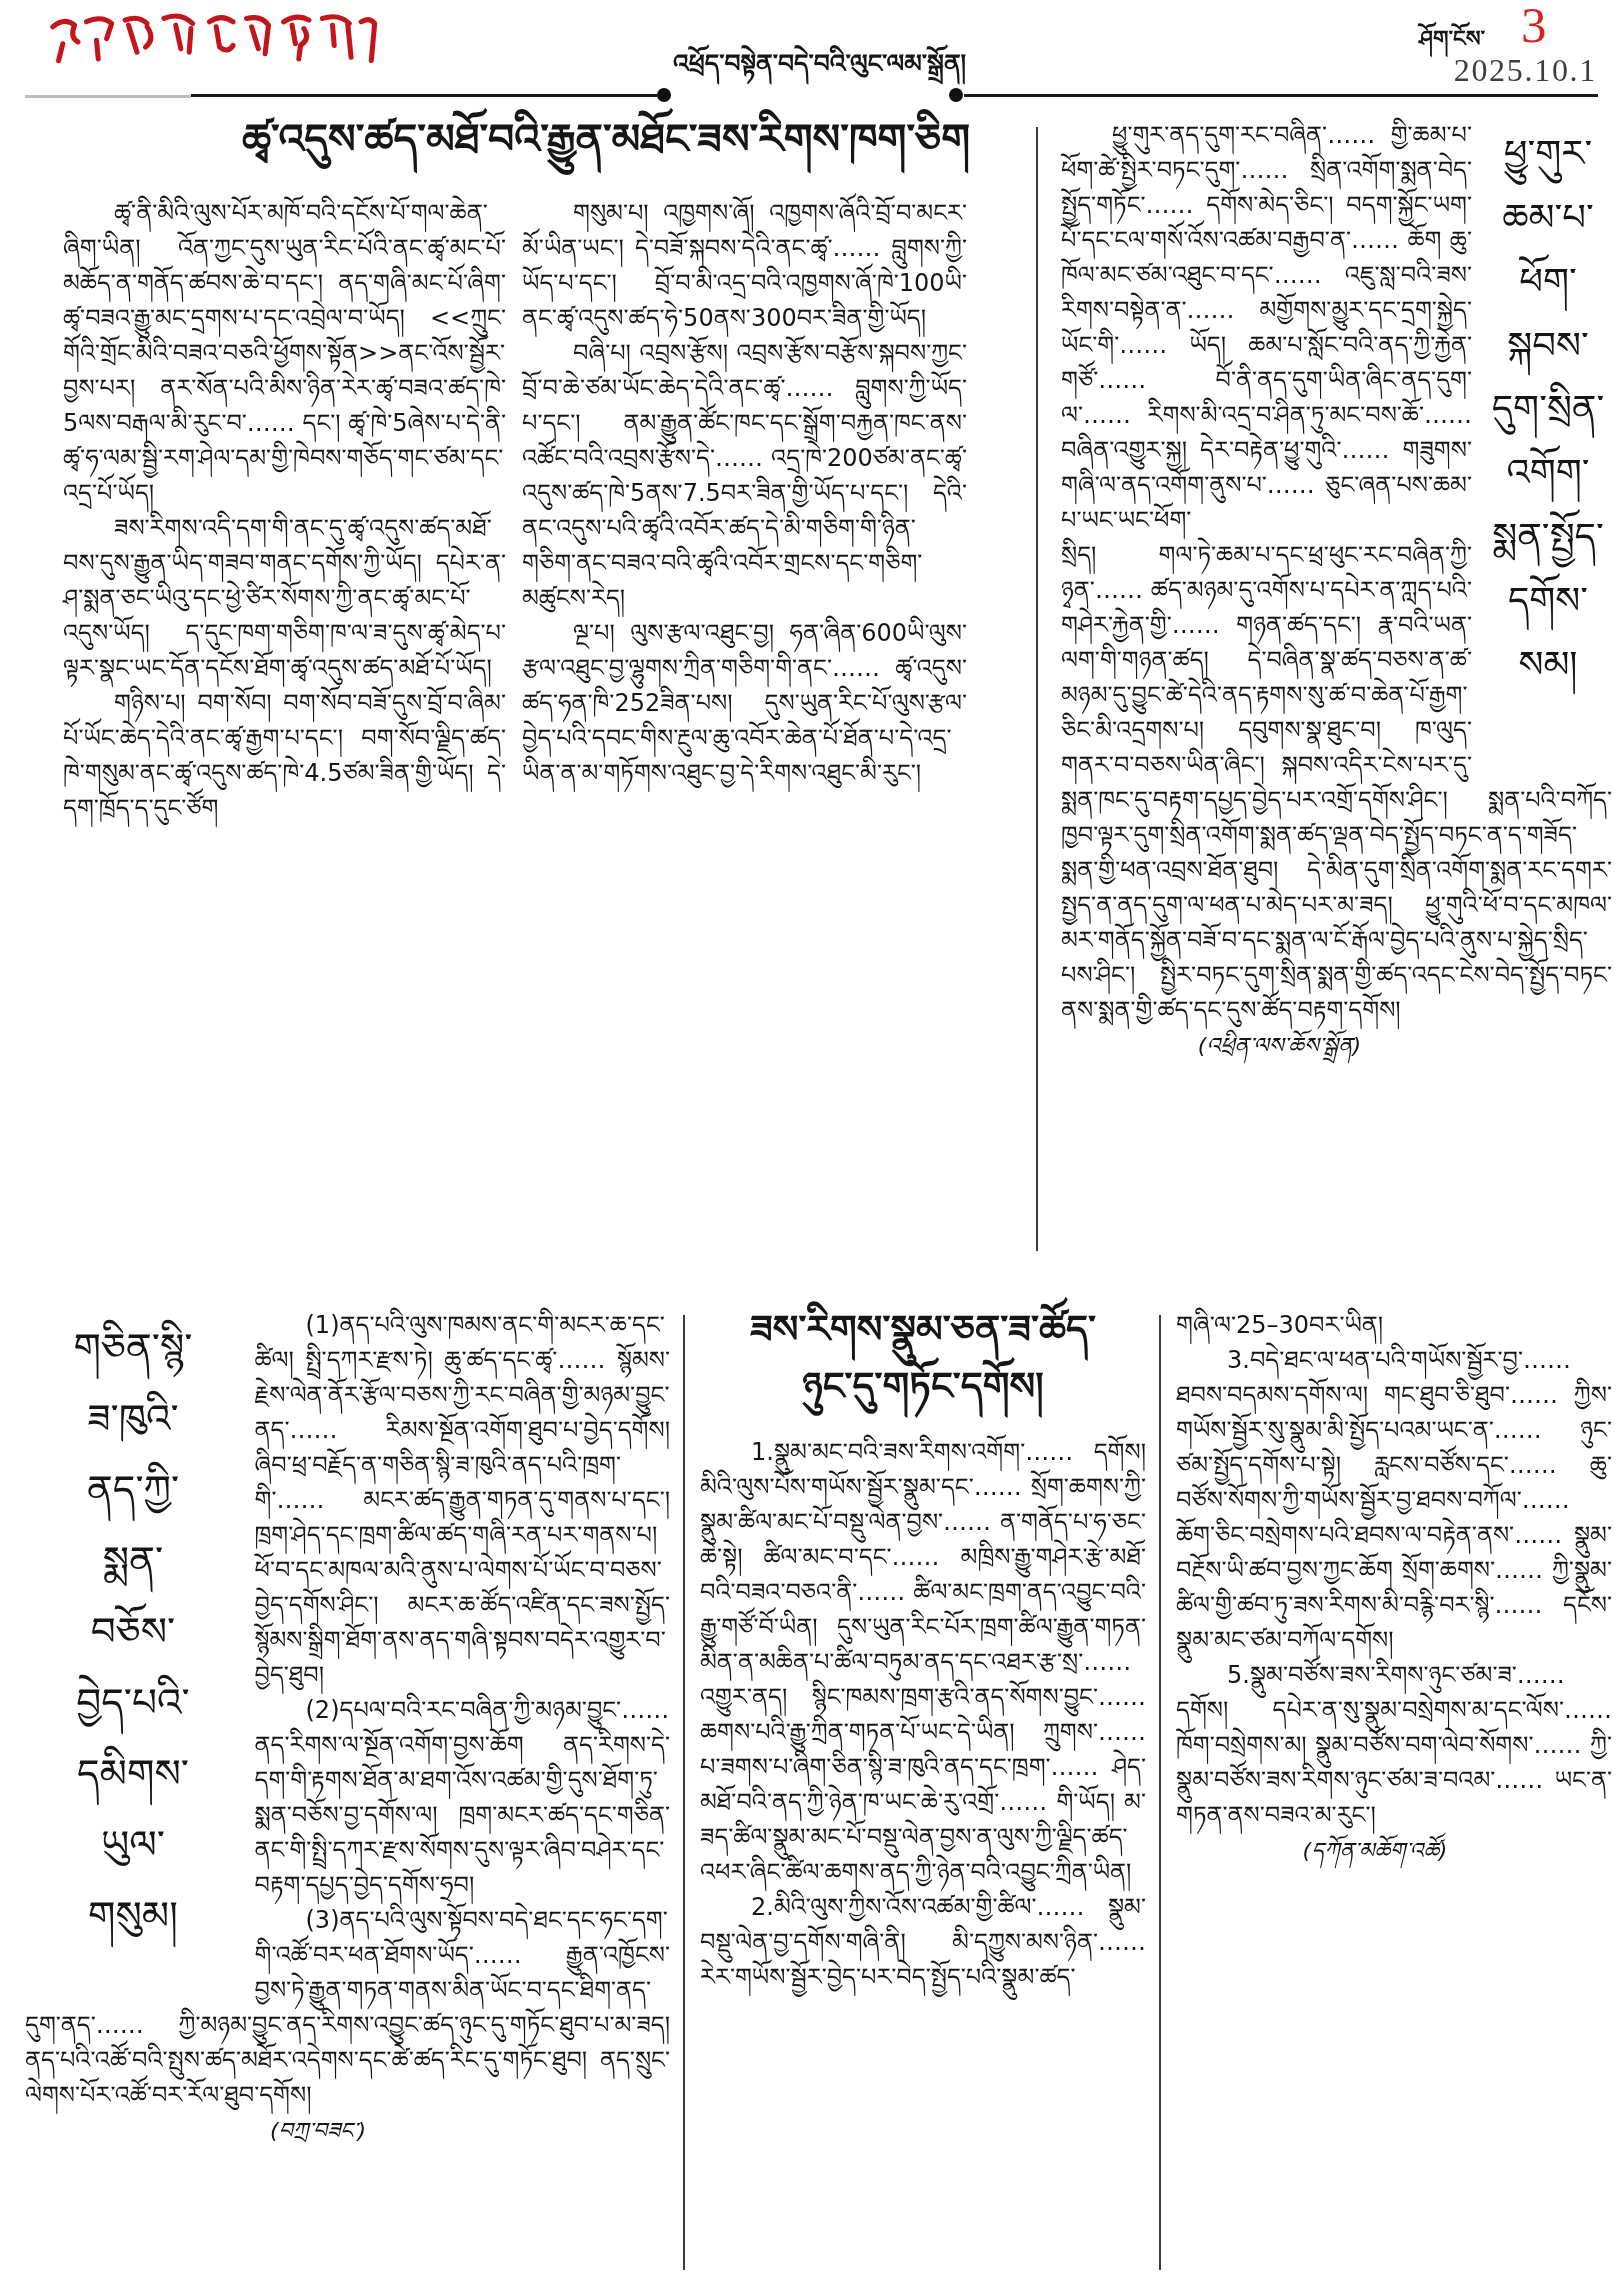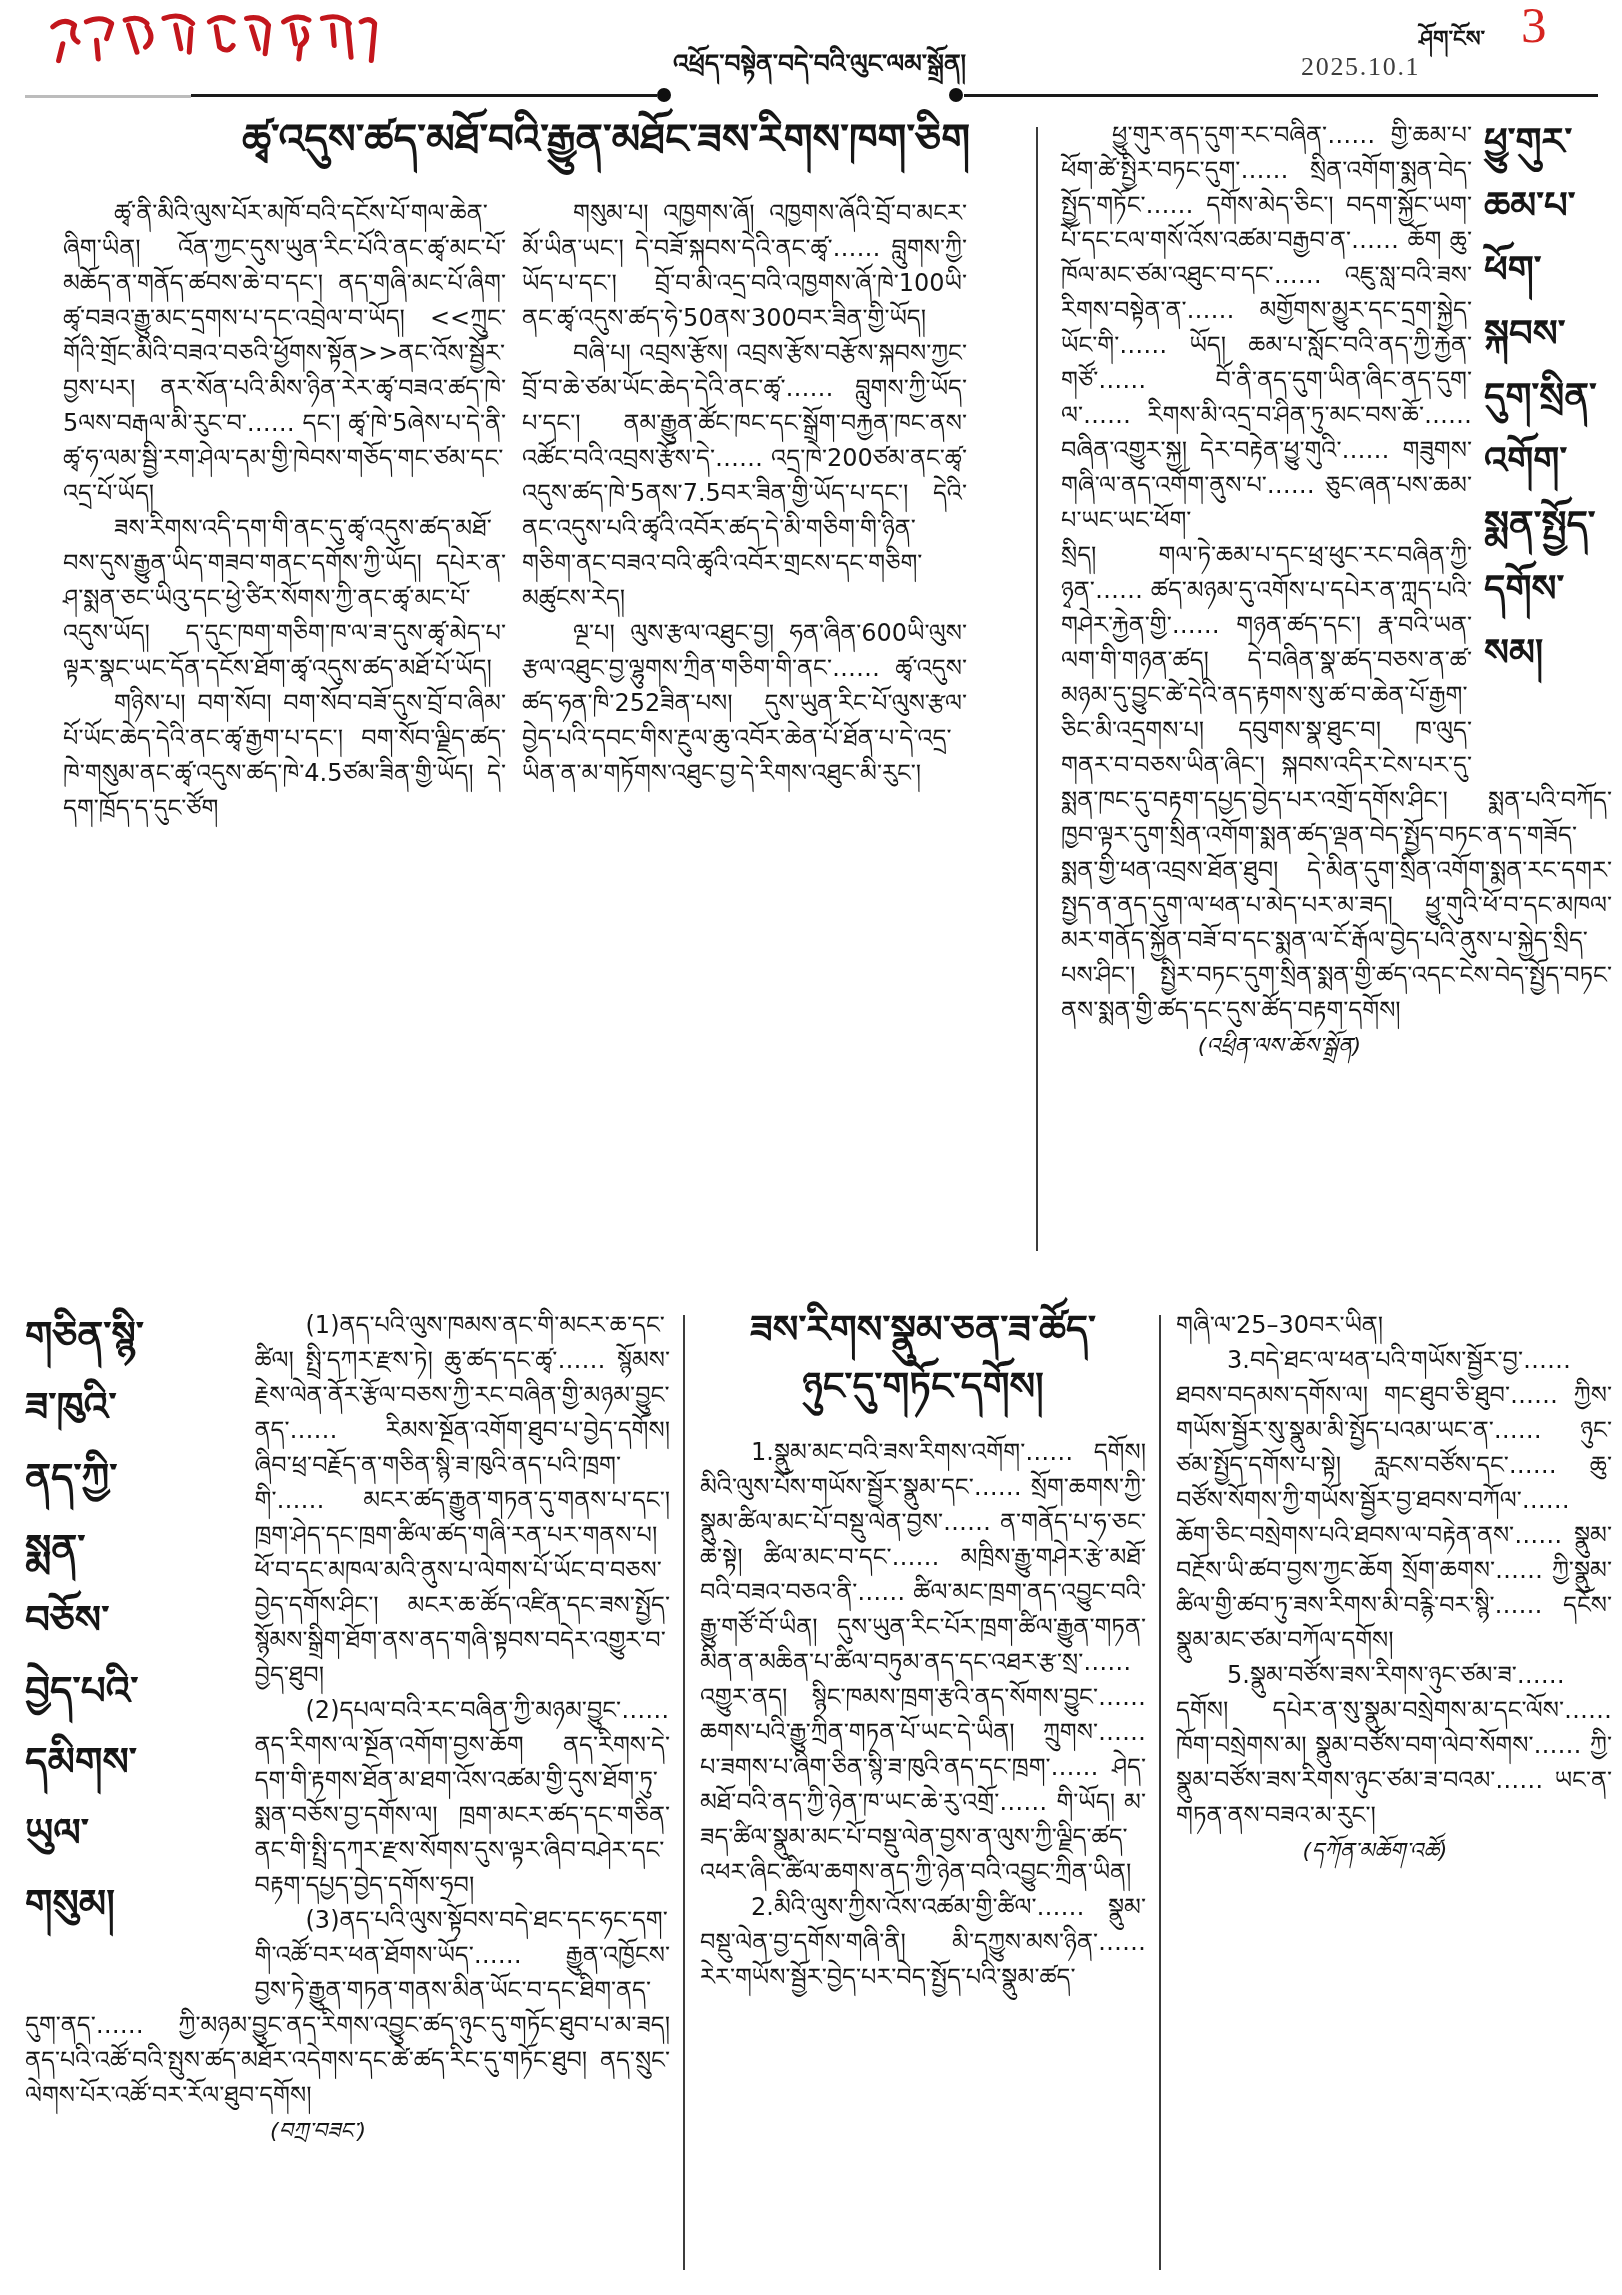--- a/index.html
+++ b/index.html
@@ -6,21 +6,21 @@
   .page{position:relative;width:1622px;height:2295px;background:#fff;overflow:hidden;
         font-family:"DejaVu Sans",sans-serif;color:#161616;}
   .abs{position:absolute;}
 
   
   .masthead{left:44px;top:10px;width:336px;height:59px;}
   .section-title{left:642px;top:35px;width:355px;text-align:center;font-size:25px;font-weight:600;}
   .page-label{left:1419px;top:13.5px;font-size:22px;font-weight:600;}
   .page-num{left:1521px;top:0px;font-size:51px;line-height:1;color:#d62420;
             font-family:"Liberation Serif",serif;}
-  .date{left:1301px;top:52px;width:296px;font-size:26px;color:#3d3d3d;
+  .date{left:1301px;top:52px;width:296px;text-align:right;font-size:32px;color:#3d3d3d;
         font-family:"Liberation Serif",serif;letter-spacing:1.7px;}
 
   
   .hr-a-light{left:25px;top:95px;width:166px;height:2.5px;background:#bcbcbc;}
   .hr-a{left:191px;top:94px;width:466px;height:3.4px;background:#1a1a1a;}
   .hr-b{left:964px;top:94px;width:634px;height:3.4px;background:#1a1a1a;}
   .dot{width:14.4px;height:14.4px;border-radius:50%;background:#101010;}
   .dot1{left:657px;top:88px;}
   .dot2{left:949px;top:88px;}
 
@@ -41,21 +41,21 @@
   .col2{left:522px;top:196px;width:445px;}
   .col3{left:1061px;top:118px;width:551px;}
   .byline{text-align:center;font-size:22px;margin-top:13.5px;text-indent:0 !important;font-style:italic;}
   .col3 .byline{padding-right:114px;}
   .bl .byline{padding-right:59px;}
   .br .byline{padding-right:38px;}
 
   
   .vtitle-right{float:right;width:128px;height:627px;padding-top:5px;margin-left:12px;}
   .vtitle-left{float:left;width:216px;height:678px;padding-top:8.4px;margin-right:13.5px;}
-  .vtitle-line{font-size:37px;font-weight:700;line-height:1.05;margin-bottom:25px;}
+  .vtitle-line{font-size:37px;font-weight:400;text-align:center;line-height:1.05;margin-bottom:25px;margin-top:12px;}
   .vtitle-left .vtitle-line{font-size:39px;margin-bottom:30px;}
 
   
   .bl{left:25px;top:1308px;width:645px;}
   .bm{left:700px;top:1301px;width:446px;}
   .br{left:1176px;top:1308px;width:436px;}
   .bm-title{font-size:38px;font-weight:700;text-align:center;line-height:1.5;margin:0 0 20px 0;}
 </style>
 </head>
 <body>

